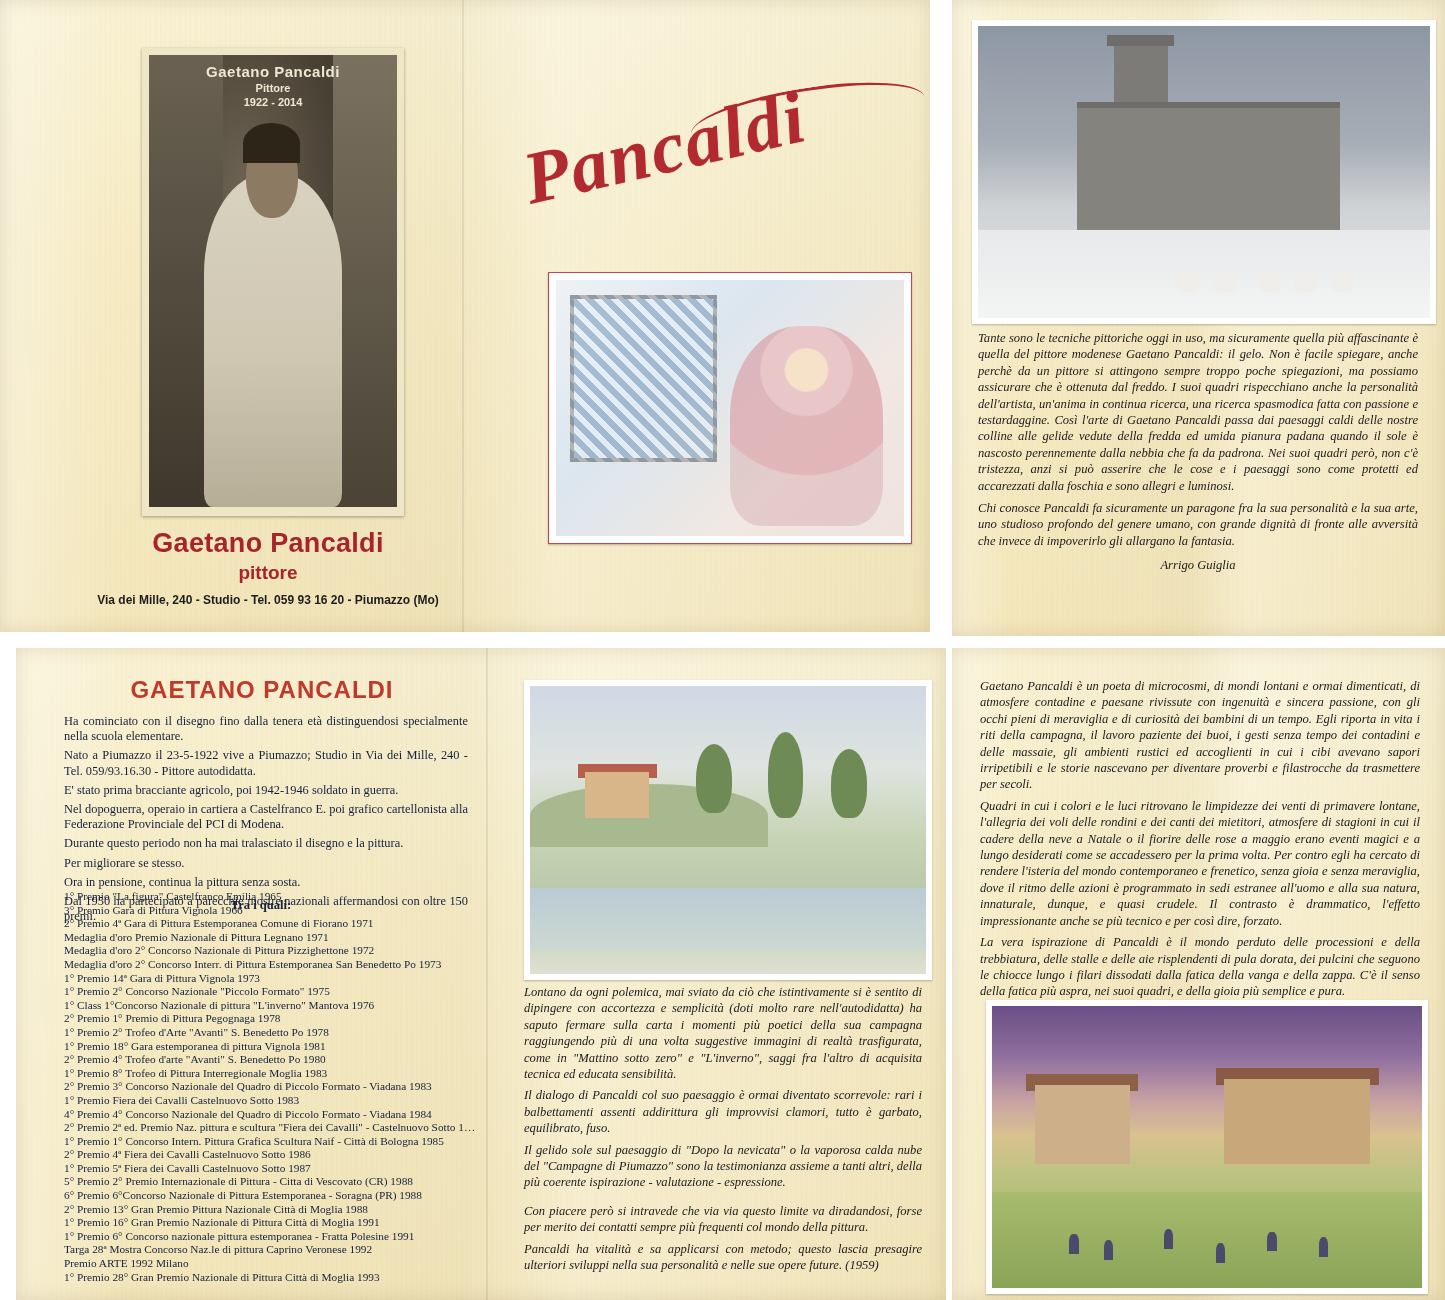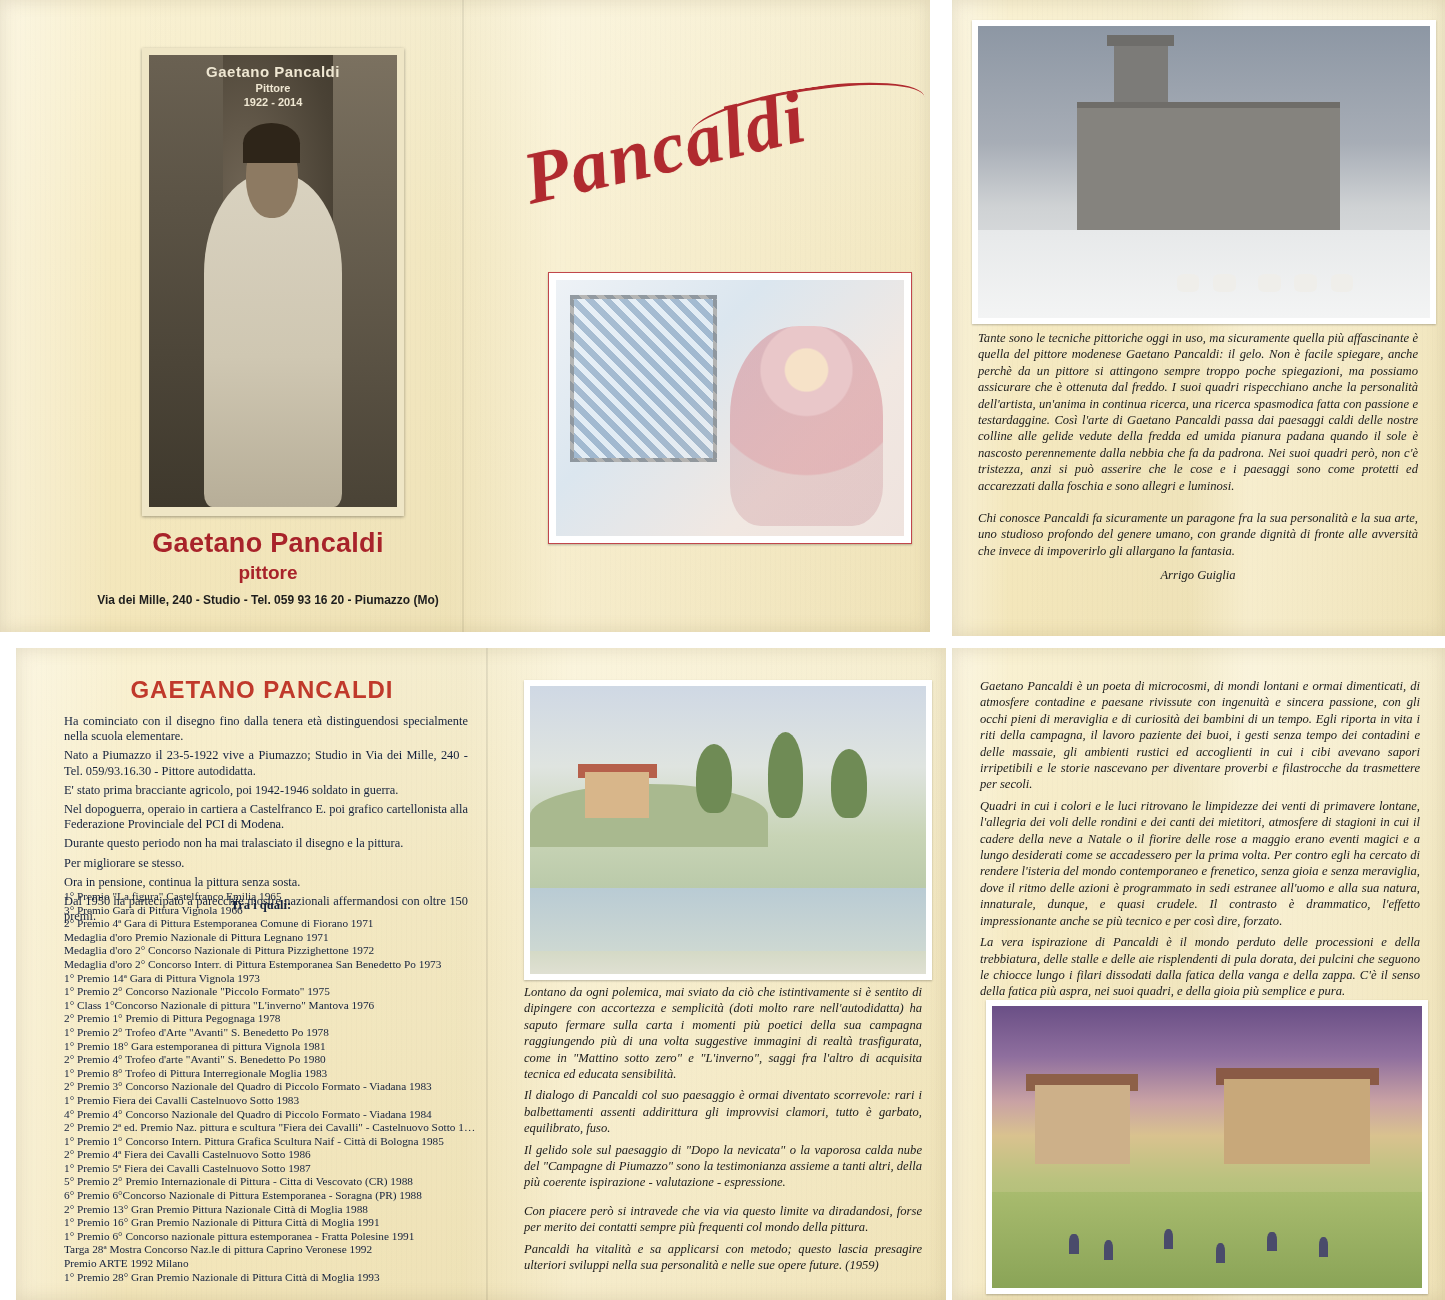--- a/index.html
+++ b/index.html
@@ -147,21 +147,21 @@
       <div class="ox" style="left:44%;"></div>
         <div class="ox" style="left:52%;"></div>
       <div class="ox" style="left:62%;"></div>
         <div class="ox" style="left:70%;"></div>
       <div class="ox" style="left:78%;"></div>
     </div>
   </div>
 
   <div class="ital" style="left:0;position:absolute;top:330px;left:26px;width:440px;">
     <p>Tante sono le tecniche pittoriche oggi in uso, ma sicuramente quella più affascinante è quella del pittore modenese Gaetano Pancaldi: il gelo. Non è facile spiegare, anche perchè da un pittore si attingono sempre troppo poche spiegazioni, ma possiamo assicurare che è ottenuta dal freddo. I suoi quadri rispecchiano anche la personalità dell'artista, un'anima in continua ricerca, una ricerca spasmodica fatta con passione e testardaggine. Così l'arte di Gaetano Pancaldi passa dai paesaggi caldi delle nostre colline alle gelide vedute della fredda ed umida pianura padana quando il sole è nascosto perennemente dalla nebbia che fa da padrona. Nei suoi quadri però, non c'è tristezza, anzi si può asserire che le cose e i paesaggi sono come protetti ed accarezzati dalla foschia e sono allegri e luminosi.</p>
-    <p style="margin-top:16px;">Chi conosce Pancaldi fa sicuramente un paragone fra la sua personalità e la sua arte, uno studioso profondo del genere umano, con grande dignità di fronte alle avversità che invece di impoverirlo gli allargano la fantasia.</p>
+    <p style="margin-top:6px;">Chi conosce Pancaldi fa sicuramente un paragone fra la sua personalità e la sua arte, uno studioso profondo del genere umano, con grande dignità di fronte alle avversità che invece di impoverirlo gli allargano la fantasia.</p>
     <div class="sign">Arrigo Guiglia</div>
   </div>
 </div>
 
 <div class="sheet paper-tex" id="panel-bl">
   <div class="fold" style="left:470px;"></div>
   <div class="edge"></div>
 
   <div class="bio-title" style="position:absolute;left:36px;top:28px;width:420px;">GAETANO PANCALDI</div>
 

